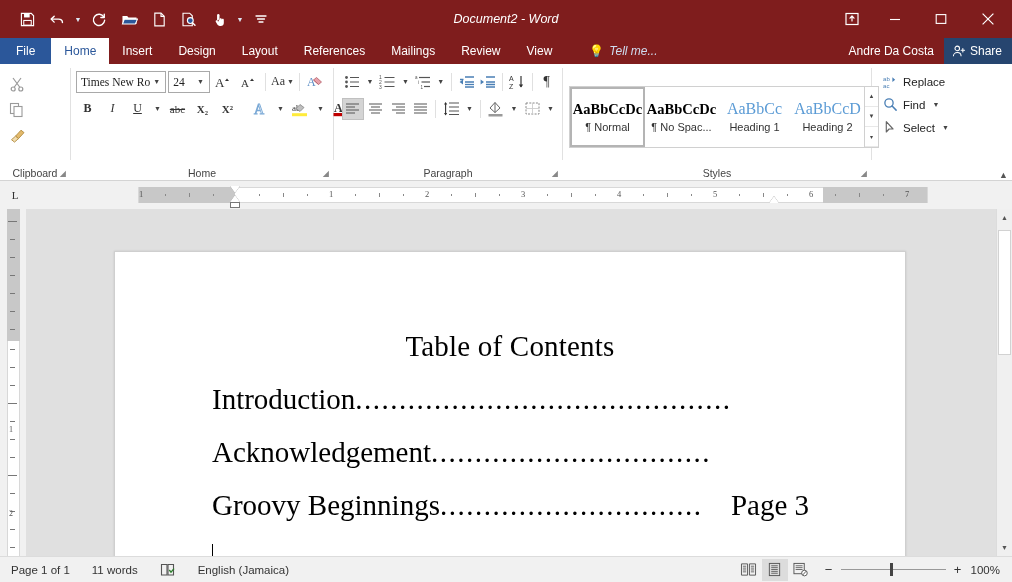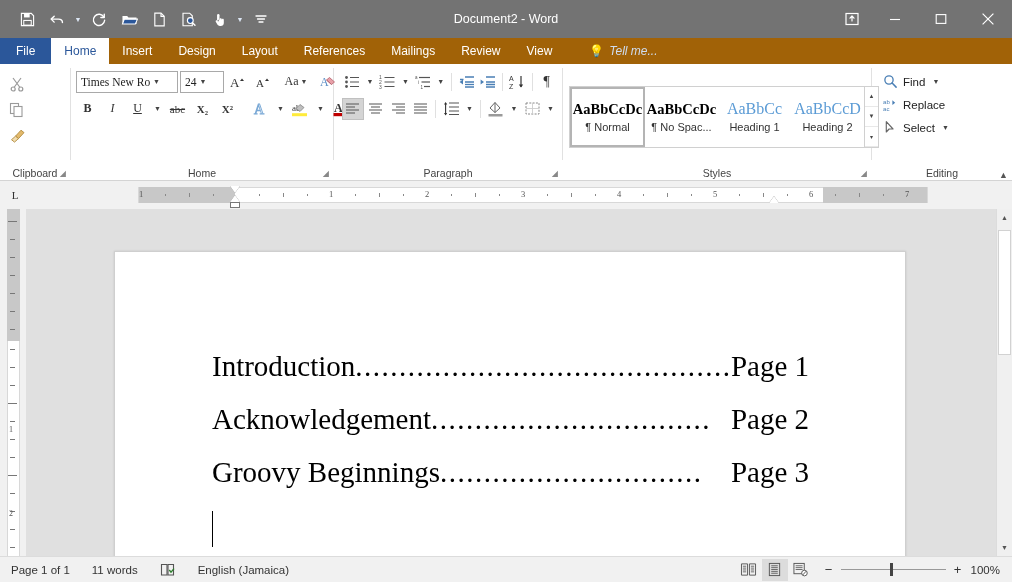--- a/index.html
+++ b/index.html
@@ -6,22 +6,22 @@
   html, body {
     width: 1012px; height: 582px;
     overflow: hidden;
     font-family: "Liberation Sans", sans-serif;
     background: #fff;
   }
   .app { width: 1012px; height: 582px; position: relative; display: flex; flex-direction: column; }
 
   
   .titlebar {
-    height: 38px; background: #737373; position: relative;
-    display: flex; flex: 0 0 38px;
+    height: 38px; background: #7f1d1d; position: relative;
+    display: flex; flex: 0 0 38px; font-style: italic;
   }
   .qat { display: flex; align-items: center; padding-left: 12px; gap: 0px; }
   .qat-btn {
     width: 30px; height: 28px; display: flex; align-items: center; justify-content: center;
     color: #fff;
   }
   .qat-btn svg { display: block; }
   .qat-caret {
     width: 12px; height: 28px; display: flex; align-items: center; justify-content: center;
     color: #dce6f4; font-size: 7px; line-height: 1;
@@ -35,21 +35,21 @@
   .win-ctrls { margin-left: auto; display: flex; align-items: center; height: 38px; z-index: 2; }
   .win-btn {
     width: 46px; height: 38px; display: flex; align-items: center; justify-content: center;
     color: #fff; font-size: 13px;
   }
   .win-btn.close { width: 48px; }
   .win-btn.ribbon-opt { width: 40px; }
 
   
   .tabstrip {
-    height: 26px; background: #a16207; display: flex; align-items: center;
+    height: 26px; background: #7f1d1d; display: flex; align-items: center;
     flex: 0 0 26px; position: relative;
   }
   .tab {
     height: 26px; padding: 0 13px; display: flex; align-items: center;
     color: #fff; font-size: 12px; white-space: nowrap;
   }
   .tab.file { background: #2b579a; padding: 0 16px; }
   .tab.active { background: #fff; color: #2b579a; }
   .tellme {
     display: flex; align-items: center; gap: 5px; height: 26px;
@@ -91,21 +91,21 @@
   .clip-paste-caret { font-size: 7px; color: #555; line-height: 8px; }
   .clip-small { display: flex; flex-direction: column; gap: 3px; padding-top: 4px; }
   .clip-small-btn { width: 24px; height: 23px; display: flex; align-items: center; justify-content: center; }
 
   
   .font-row { display: flex; align-items: center; gap: 2px; }
   .font-row1 { margin-bottom: 4px; }
   .combo {
     height: 22px; border: 1px solid #a9a9a9; background: #fff;
     display: flex; align-items: center; font-size: 11.5px; color: #222;
-    padding: 0 14px 0 4px; font-family: "Liberation Serif", serif;
+    padding: 0 2px 0 4px; font-family: "Liberation Serif", serif;
   }
   .combo .cval { flex: 1; white-space: nowrap; overflow: hidden; }
   .combo .ccaret { font-size: 7px; color: #444; padding: 0 3px; }
   .combo.fontname { width: 102px; }
   .combo.fontsize { width: 48px; }
   .ibtn {
     height: 23px; min-width: 23px; display: flex; align-items: center; justify-content: center;
     font-size: 12px; color: #333; padding: 0 2px;
   }
   .ibtn.serifb { font-family: "Liberation Serif", serif; font-weight: bold; }
@@ -323,20 +323,31 @@
     <div class="tab">Design</div>
     <div class="tab">Layout</div>
     <div class="tab">References</div>
     <div class="tab">Mailings</div>
     <div class="tab">Review</div>
     <div class="tab">View</div>
     <div class="tellme">
       <span class="bulb">💡</span>
       <span>Tell me...</span>
     </div>
+    <div class="right-user">
+      <div class="username">Andre Da Costa</div>
+      <div class="share">
+        <svg width="14" height="14" viewBox="0 0 16 16">
+            <circle cx="6" cy="5" r="2.6" fill="none" stroke="#fff" stroke-width="1.2"></circle>
+            <path d="M1.6 14c0-2.6 2-4.3 4.4-4.3s4.4 1.7 4.4 4.3" fill="none" stroke="#fff" stroke-width="1.2"></path>
+            <path d="M12.4 5.2v4M10.4 7.2h4" stroke="#fff" stroke-width="1.2" stroke-linecap="round"></path>
+          </svg>
+        <span>Share</span>
+      </div>
+    </div>
   </div>
 
   <div class="ribbon">
 
     <div class="rgroup" style="width:70px">
       <div class="rgroup-body">
         <div class="clip-small">
           <div class="clip-small-btn">
             <svg width="16" height="16" viewBox="0 0 16 16">
                 <path d="M4 2l7 9.5M12 2L5 11.5" stroke="#9a9a9a" stroke-width="1.2" fill="none"></path>
@@ -586,44 +597,41 @@
         <span>Styles</span>
         <span class="dlg">◢</span>
       </div>
     </div>
     <div class="rsep"></div>
 
     <div class="rgroup" style="flex:1">
       <div class="rgroup-body" style="flex-direction:column;padding-top:6px;padding-left:8px">
         <div class="edit-item">
           <svg width="15" height="15" viewBox="0 0 16 16">
+              <text x="0" y="7" font-size="6.5" fill="#4a7fb5" font-family="Liberation Sans, sans-serif">ab</text>
+              <text x="0" y="15" font-size="6.5" fill="#4a7fb5" font-family="Liberation Sans, sans-serif">ac</text>
+              <path d="M10 3.5l3 2.5-3 2.5z" fill="#4a7fb5"></path>
+            </svg>
+          <span>Replace</span>
+        </div>
+        <div class="edit-item">
+          <svg width="15" height="15" viewBox="0 0 16 16">
               <circle cx="6.4" cy="6.4" r="4.4" fill="none" stroke="#4a7fb5" stroke-width="1.4"></circle>
               <path d="M9.7 9.7l4.3 4.3" stroke="#4a7fb5" stroke-width="1.6" stroke-linecap="round"></path>
             </svg>
           <span>Find</span>
           <span class="ecaret">▼</span>
-        </div>
-        <div class="edit-item">
-          <svg width="15" height="15" viewBox="0 0 16 16">
-              <text x="0" y="7" font-size="6.5" fill="#4a7fb5" font-family="Liberation Sans, sans-serif">ab</text>
-              <text x="0" y="15" font-size="6.5" fill="#4a7fb5" font-family="Liberation Sans, sans-serif">ac</text>
-              <path d="M10 3.5l3 2.5-3 2.5z" fill="#4a7fb5"></path>
-            </svg>
-          <span>Replace</span>
         </div>
         <div class="edit-item">
           <svg width="15" height="15" viewBox="0 0 16 16">
               <path d="M3.5 1.8v11l3-3.2h4.2z" fill="none" stroke="#666" stroke-width="1.2" stroke-linejoin="round"></path>
             </svg>
           <span>Select</span>
           <span class="ecaret">▼</span>
         </div>
-      </div>
-      <div class="rgroup-label">
-        <span>Editing</span>
       </div>
       <div class="collapse-caret">▲</div>
     </div>
   </div>
 
   <div class="rulerbar">
     <div class="tabsel">L</div>
     <div class="hruler">
       <div class="hr-track" style="left:106px;width:790px"></div>
       <div class="hr-margin" style="left:107px;width:96px"></div>
@@ -696,31 +704,30 @@
       <div class="vr-tick" style="top:320px"></div>
       <div class="vr-num" style="top:216px">1</div>
       <div class="vr-num" style="top:300px">2</div>
       <div class="vr-tick" style="top:338px"></div>
 
     </div>
 
     <div class="canvas">
       <div class="page">
         <div class="doc-body">
+          <div class="doc-title">Table of Contents</div>
 
           <div class="toc-line">
             <span class="toc-label">Introduction</span>
             <span class="toc-dots">...........................................</span>
-            <span class="toc-page">Page 1</span>
           </div>
 
           <div class="toc-line">
             <span class="toc-label">Acknowledgement </span>
             <span class="toc-dots">................................</span>
-            <span class="toc-page">Page 2</span>
           </div>
 
           <div class="toc-line">
             <span class="toc-label">Groovy Beginnings </span>
             <span class="toc-dots">..............................</span>
             <span class="toc-page">Page 3</span>
           </div>
 
           <div class="caret-line"></div>
         </div>

